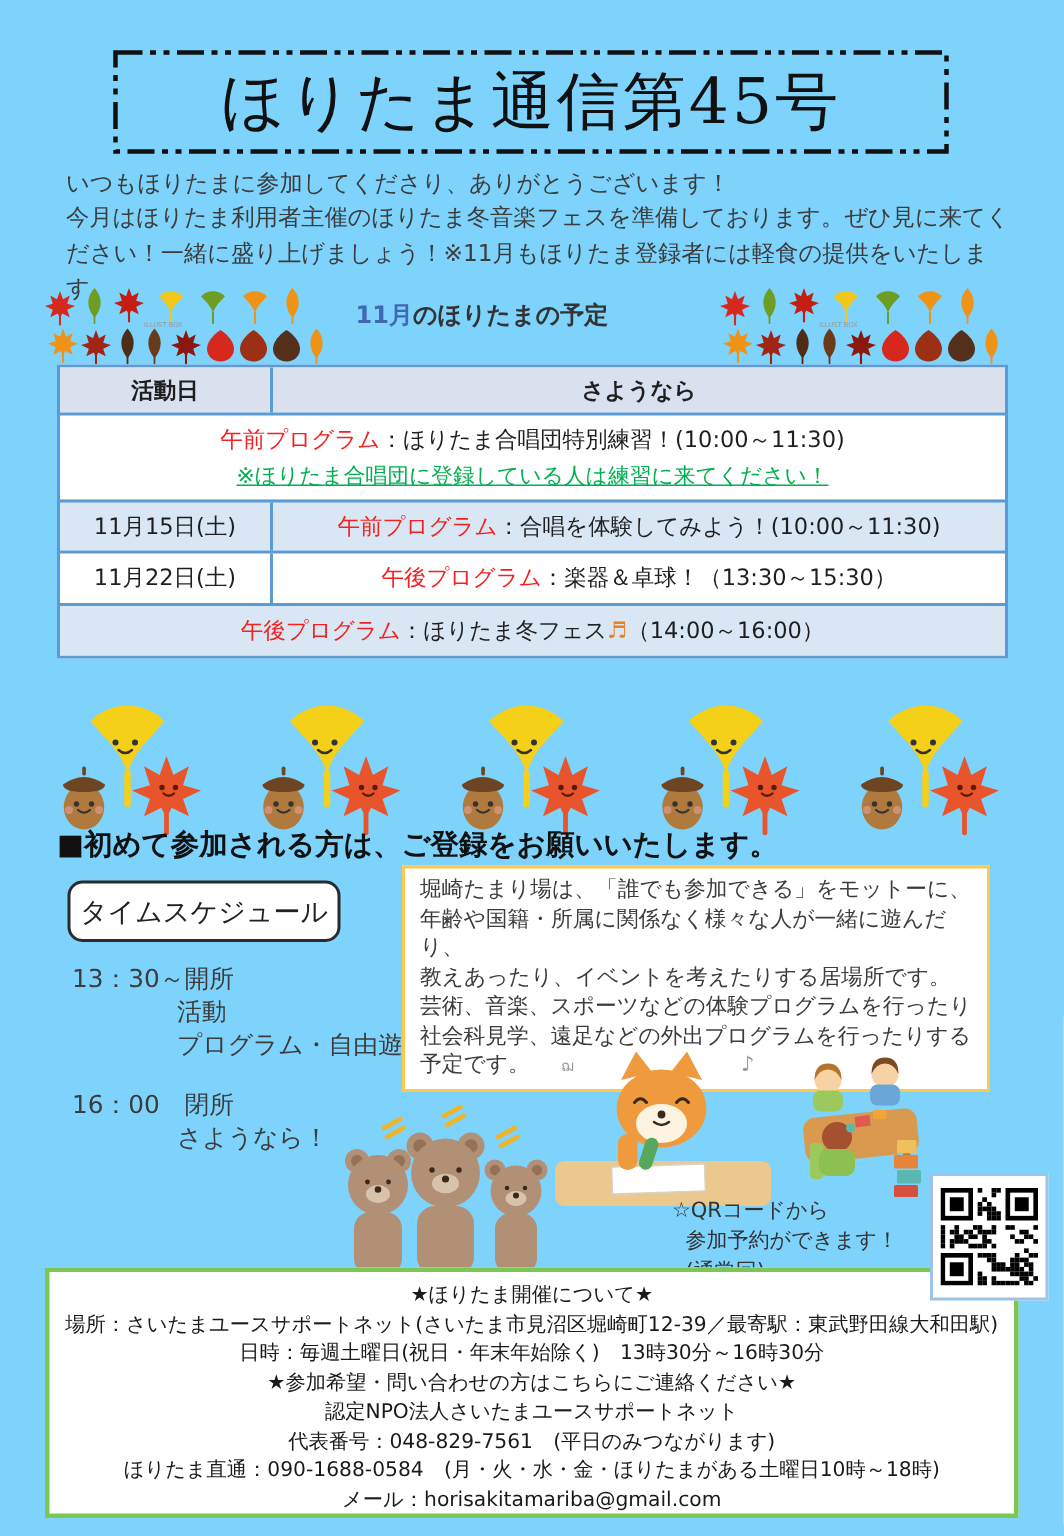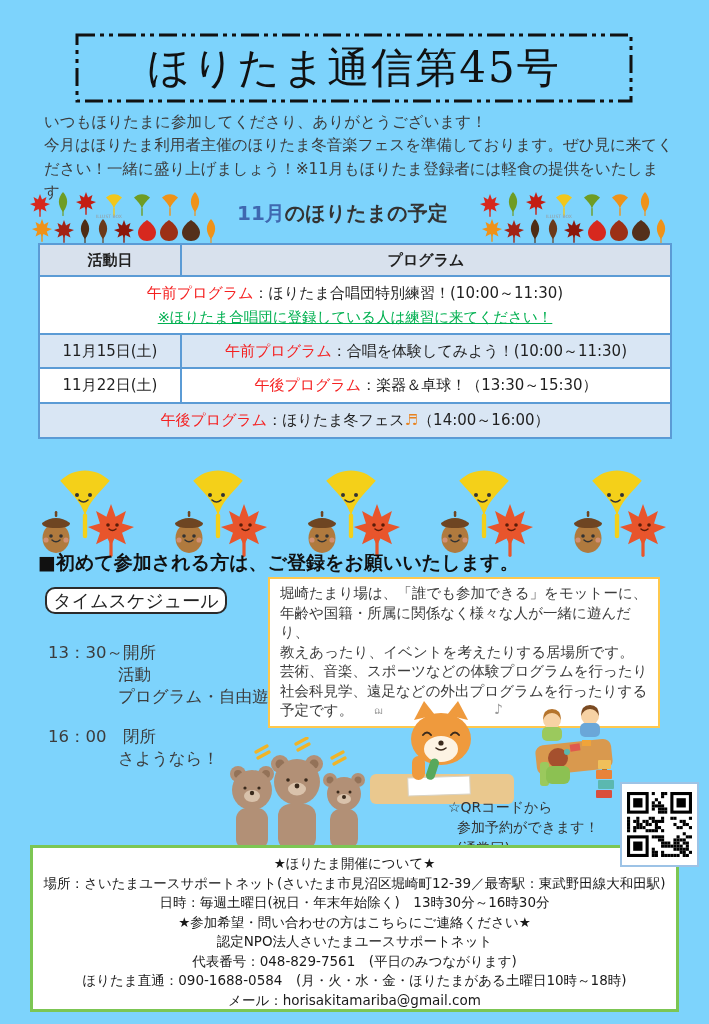--- a/index.html
+++ b/index.html
@@ -14,21 +14,21 @@
     font-family:"DejaVu Serif","Liberation Serif",serif; font-size:42px; color:#111; letter-spacing:2px; }
 
   
   .intro { position:absolute; left:44px; top:111px; width:634px; font-size:15.5px;
     line-height:1.5; color:#3c3c3c; white-space:pre-line; }
 
   
   .band { position:absolute; top:192px; }
   .band-left { left:30px; }
   .band-right { left:480px; }
-  .banner-title { position:absolute; left:237px; top:200px; font-size:20px; font-weight:bold; }
+  .banner-title { position:absolute; left:237px; top:200px; font-size:16px; font-weight:bold; }
   .banner-title .month { color:#3f68b0; }
   .banner-title .rest { color:#333; }
 
   
   .sched-table { position:absolute; left:38px; top:243px; width:634px; border:2px solid #5b9bd5; background:#fff; }
   .trow { display:flex; border-top:2px solid #5b9bd5; }
   .trow.first { border-top:none; }
   .tcell { display:flex; flex-direction:column; align-items:center; justify-content:center; }
   .tdate { width:142px; border-right:2px solid #5b9bd5; font-size:15px; }
   .tprog { flex:1; font-size:15px; }
@@ -41,21 +41,21 @@
   .noteline:empty { display:none; }
   .progline { text-align:center; }
 
   
   .cute { position:absolute; top:470px; }
 
   
   .reg-heading { position:absolute; left:38px; top:550px; font-size:19px; font-weight:bold; color:#111; }
 
   
-  .ts-box { position:absolute; left:45px; top:587px; width:182px; height:27px;
+  .ts-box { position:absolute; left:45px; top:587px; width:182px; height:41px;
     border:2.5px solid #2b2b2b; border-radius:10px; display:flex; align-items:center; justify-content:center;
     font-size:18px; color:#222; background:#fff; }
   .ts-lines { position:absolute; left:48px; top:642px; font-size:16.5px; line-height:22px; color:#3c3c3c; }
   .ts-lines .ind { padding-left:70px; }
   .ts-lines .gap { margin-top:18px; }
 
   
   .about-box { position:absolute; left:268px; top:577px; width:392px;
     border:2px solid #fec84d; padding:5px 10px; font-size:14.5px; line-height:19.5px;
     color:#3c3c3c; white-space:pre-line; background:#fff; }
@@ -235,21 +235,21 @@
   <div class="banner-title">
     <span class="month">11月</span><span class="rest">のほりたまの予定</span>
   </div>
   <svg class="band band-right" width="200" height="52" viewBox="0 0 200 52">
     <use href="#leaf-band"></use>
   </svg>
 
   <div class="sched-table">
     <div class="trow first thead">
       <div class="tcell tdate h30">活動日</div>
-      <div class="tcell tprog h30">プログラム</div>
+      <div class="tcell tprog h30">さようなら</div>
     </div>
 
 
     <div class="trow">
       <div class="tcell tprog h56">
         <div class="progline"><span class="red">午前プログラム</span><span>：ほりたま合唱団特別練習！(10:00～11:30)</span><span class="orange"></span><span></span></div>
         <div class="noteline">※ほりたま合唱団に登録している人は練習に来てください！</div>
       </div>
     </div>
 

